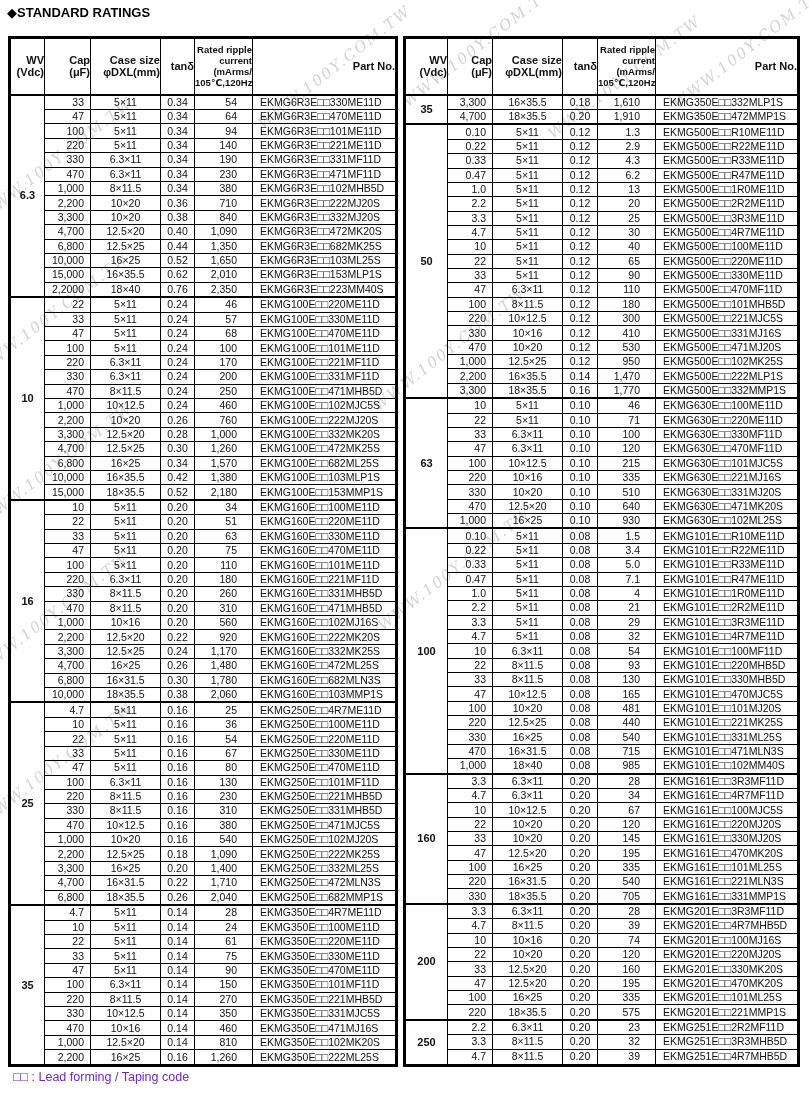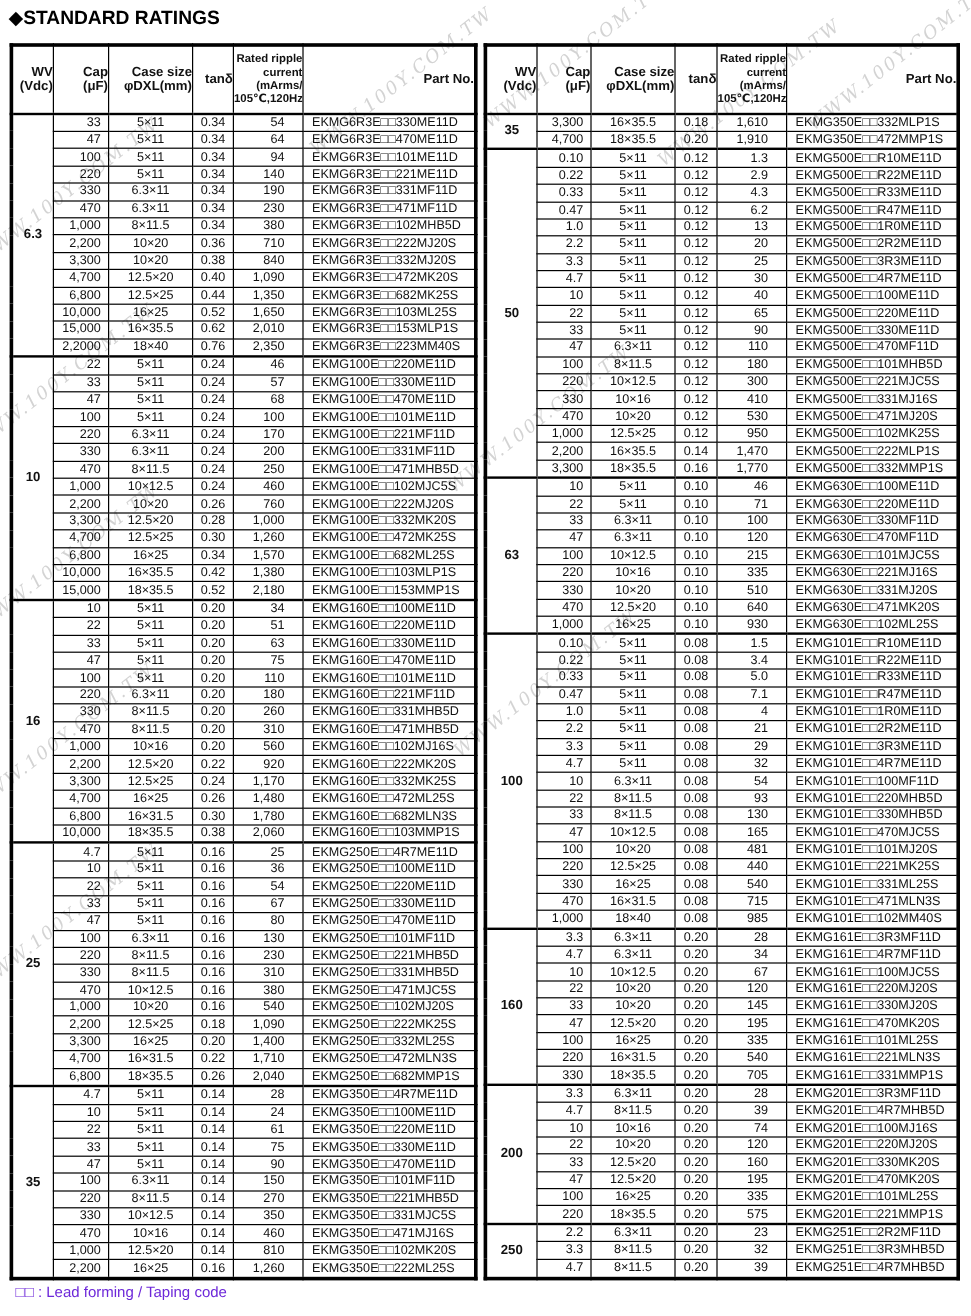--- a/index.html
+++ b/index.html
@@ -6,21 +6,21 @@
   body{font-family:"Liberation Sans","DejaVu Sans",sans-serif;background:#fff;}
   #page{position:relative;width:809px;height:1097px;background:#ffffff;overflow:hidden;}
 
   
   .wm{position:absolute;z-index:0;white-space:nowrap;
       font-family:"DejaVu Serif",serif;font-style:italic;
       font-size:15px;letter-spacing:2px;color:#c9c9c9;opacity:.8;
       transform:rotate(-38deg);}
 
   #title{position:absolute;left:7px;top:5px;z-index:2;
-         font-size:16px;font-weight:700;color:#000;letter-spacing:0px;}
+         font-size:13px;font-weight:700;color:#000;letter-spacing:0px;}
 
   .ratings-table{position:absolute;top:36px;z-index:1;
                  border-collapse:collapse;table-layout:fixed;
                  height:1031px;background:transparent;}
   #table-left{left:8px;width:390px;}
   #table-right{left:403px;width:397px;}
 
   .ratings-table{border:3px solid #000;}
   .ratings-table th,.ratings-table td{border:1px solid #000;padding:0;color:#111;
       overflow:hidden;background:transparent;}

